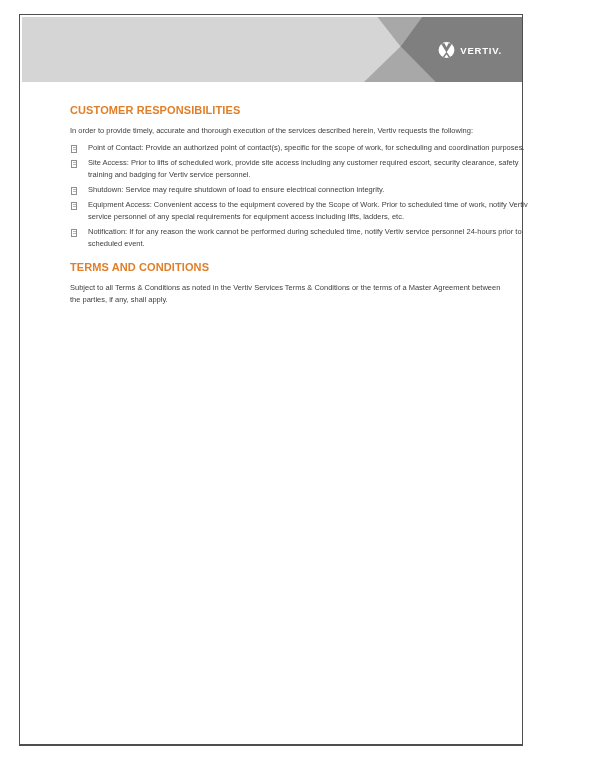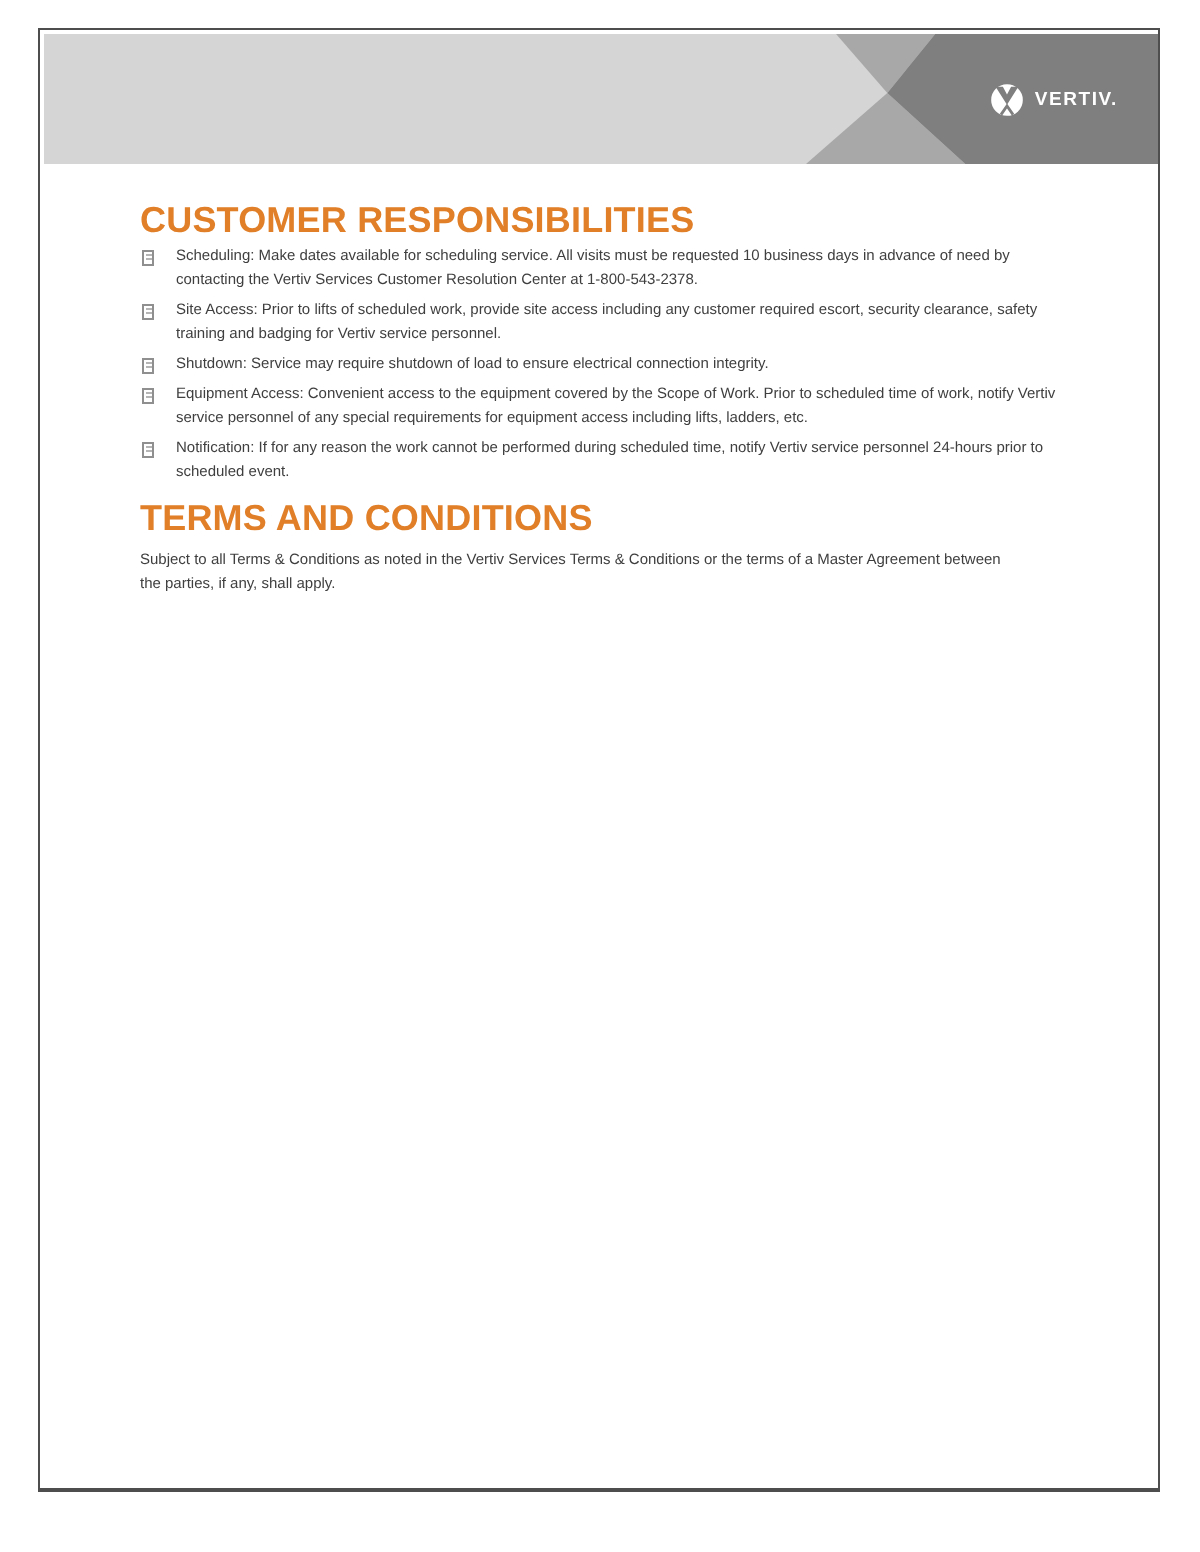--- a/index.html
+++ b/index.html
@@ -6,21 +6,21 @@
   body {
     width: 600px; height: 776px;
     background: #ffffff;
     font-family: "Liberation Sans", sans-serif;
     position: relative;
     overflow: hidden;
   }
   .page {
     position: absolute;
     left: 19px; top: 14px;
-    width: 561px; height: 732px;
+    width: 504px; height: 732px;
     box-sizing: border-box;
     background: #ffffff;
     border: 1px solid #4e4e4e;
     border-bottom-width: 2px;
   }
   
   .band {
     position: absolute;
     left: 2px; top: 2px; right: 0;
     height: 65px;
@@ -54,21 +54,21 @@
     letter-spacing: 0.8px;
   }
   
   .content {
     position: absolute;
     left: 50px; top: 89px;
     width: 490px;
   }
   h1, h2 {
     margin: 0;
-    font-size: 18px;
+    font-size: 11px;
     line-height: 13px;
     font-weight: bold;
     color: #e07f28;
     letter-spacing: 0.1px;
   }
   h2 { margin-top: 11px; }
   .intro {
     margin: 8px 0 0 0;
     width: 472px;
     font-size: 7.5px;
@@ -121,28 +121,29 @@
         <path d="M4.8 3.6 L12 15 L19.2 3.6 L14.6 3.6 L12 8.6 L9.4 3.6 Z" fill="#7f7f7f"></path>
         <path d="M8.2 21.2 L12 15.8 L15.8 21.2" fill="none" stroke="#7f7f7f" stroke-width="1.8"></path>
       </svg>
       <span class="logo-text">VERTIV.</span>
     </div>
   </div>
 
   <div class="content">
     <h1>CUSTOMER RESPONSIBILITIES</h1>
 
+    <p class="intro">In order to provide timely, accurate and thorough execution of the services described herein, Vertiv requests the following:</p>
 
     <ul class="resp-list">
       <li>
         <span class="tofu"></span>
+        <span>Point of Contact: Provide an authorized point of contact(s), specific for the scope of work, for scheduling and coordination purposes.</span>
       </li>
       <li>
         <span class="tofu"></span>
-        <span>Scheduling: Make dates available for scheduling service. All visits must be requested 10 business days in advance of need by contacting the Vertiv Services Customer Resolution Center at 1-800-543-2378.</span>
       </li>
       <li>
         <span class="tofu"></span>
         <span>Site Access: Prior to lifts of scheduled work, provide site access including any customer required escort, security clearance, safety training and badging for Vertiv service personnel.</span>
       </li>
       <li>
         <span class="tofu"></span>
         <span>Shutdown: Service may require shutdown of load to ensure electrical connection integrity.</span>
       </li>
       <li>

